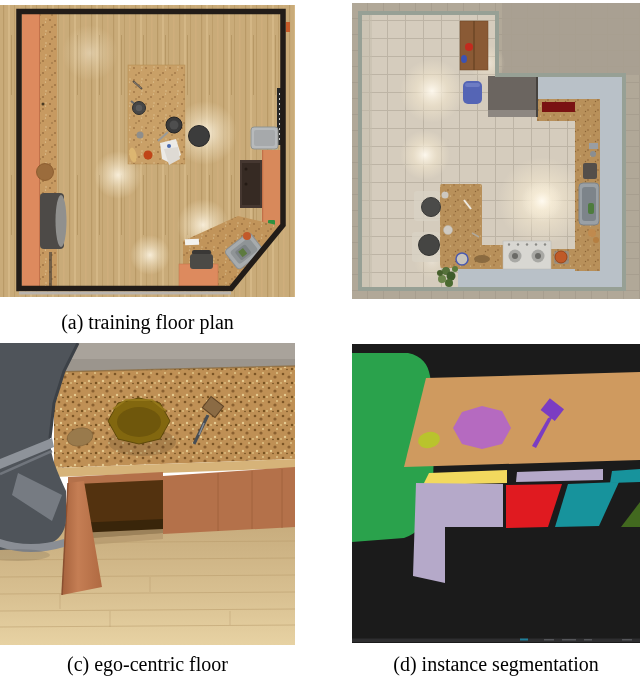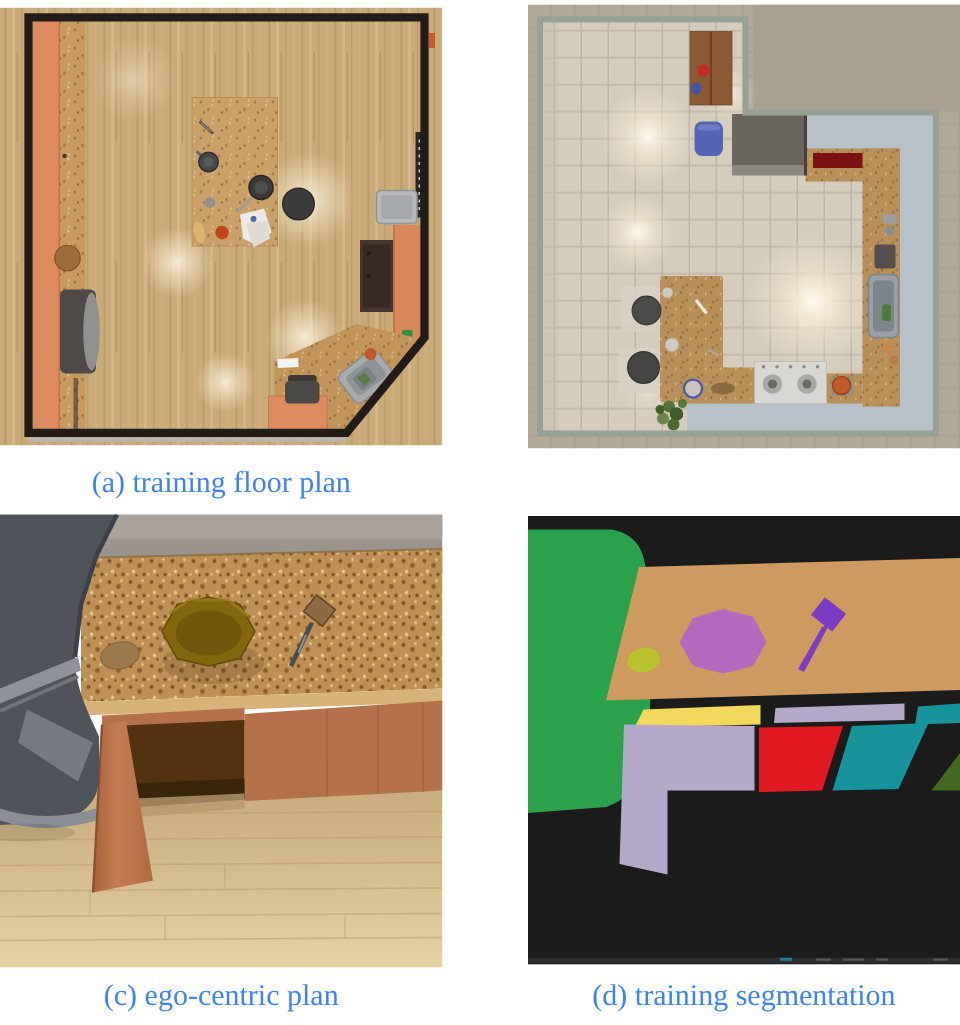--- a/index.html
+++ b/index.html
@@ -1,19 +1,19 @@
 <!DOCTYPE html>
 <html><head>
 <meta charset="utf-8">
 <style>
   html,body{margin:0;padding:0;background:#ffffff;}
   #canvas{position:relative;width:640px;height:683px;background:#ffffff;overflow:hidden;
           font-family:"Liberation Serif","DejaVu Serif",serif;}
   .panel{position:absolute;line-height:0;}
-  .cap{position:absolute;text-align:center;color:#3b82f6;font-size:20px;}
+  .cap{position:absolute;text-align:center;color:#000000;font-size:20px;}
   .cap-row1{top:301px;height:42px;line-height:42px;}
   .cap-row2{top:646px;height:37px;line-height:37px;}
   svg{display:block;}
 </style>
 </head>
 <body>
 
 <div id="canvas">
 
   <div class="panel" style="left:0;top:5px;">
@@ -337,16 +337,16 @@
         <rect x="0" y="294.5" width="288" height="3.5" fill="#2e2e30"></rect>
         <rect x="168" y="294.5" width="8" height="2" fill="#1f7f9a"></rect>
         <rect x="192" y="295" width="10" height="1.5" fill="#55565a"></rect>
         <rect x="210" y="295" width="14" height="1.5" fill="#55565a"></rect>
         <rect x="232" y="295" width="8" height="1.5" fill="#55565a"></rect>
         <rect x="270" y="295" width="10" height="1.5" fill="#55565a"></rect>
       </g>
     </svg>
   </div>
 
-  <div class="cap cap-row2" style="left:0;width:295px;">(c) ego-centric plan</div>
-  <div class="cap cap-row2" style="left:352px;width:288px;">(d) training segmentation</div>
+  <div class="cap cap-row2" style="left:0;width:295px;">(c) ego-centric floor</div>
+  <div class="cap cap-row2" style="left:352px;width:288px;">(d) instance segmentation</div>
 
 </div>
 
 </body></html>

